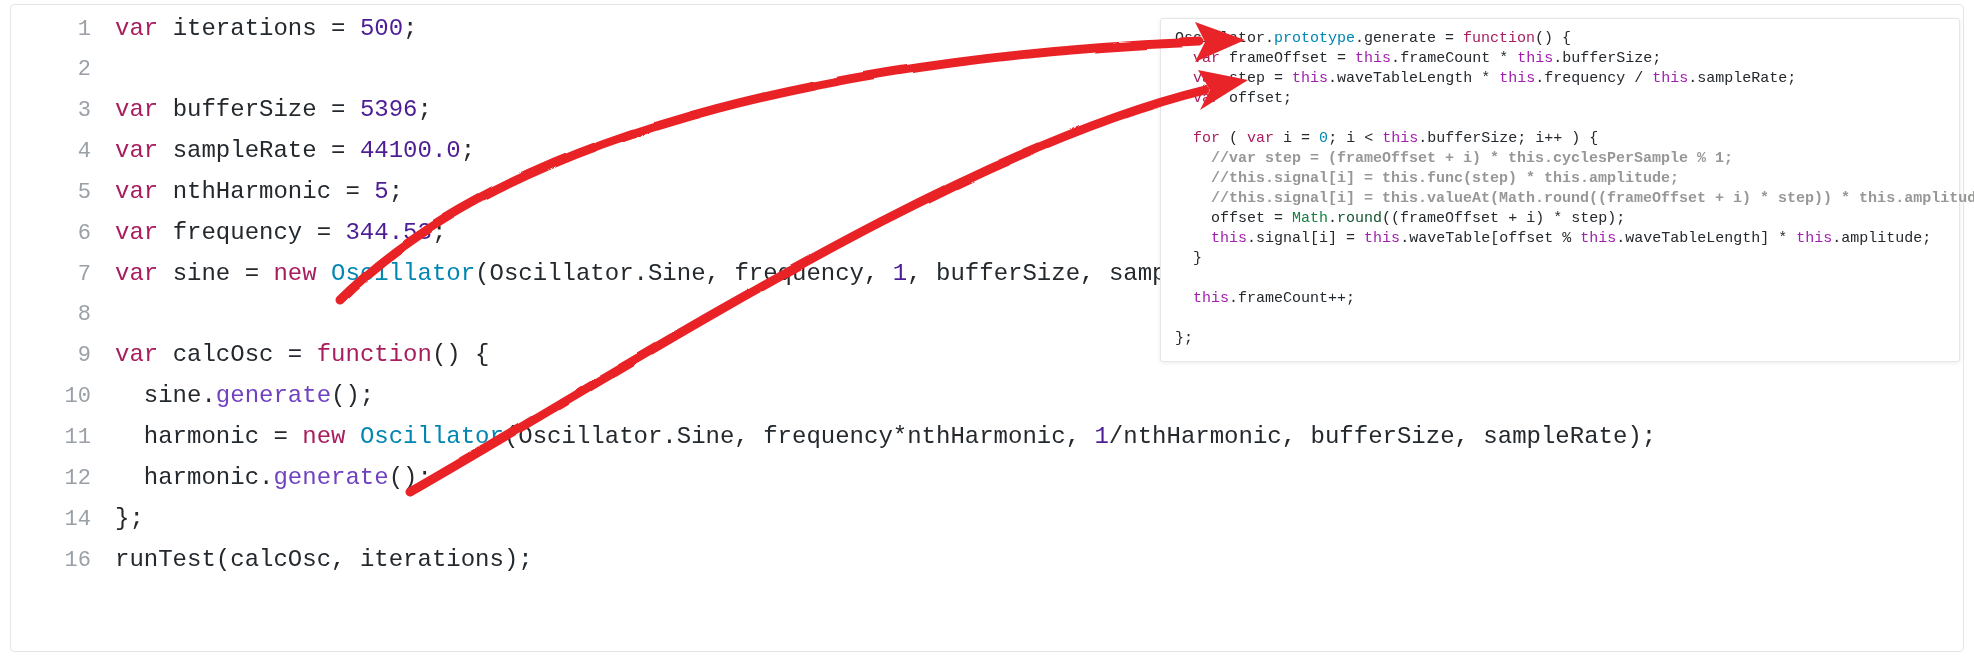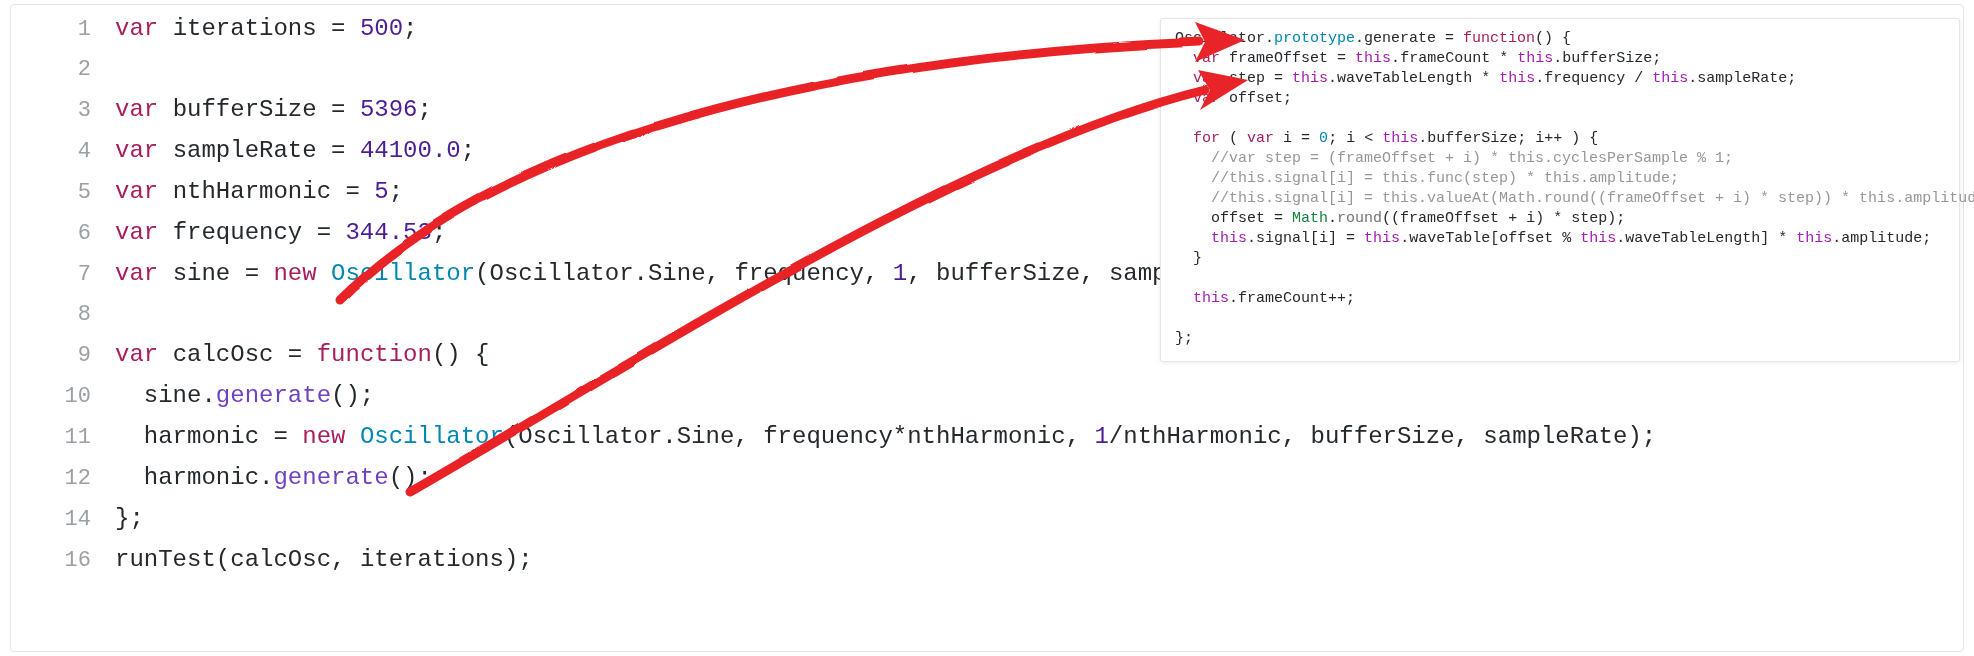--- a/index.html
+++ b/index.html
@@ -71,23 +71,23 @@
     padding: 10px 14px 12px 14px;
     font-size: 15px;
     line-height: 20px;
     box-sizing: border-box;
   }
   .inset .iline { white-space: pre; }
   .it-kw   { color: #a71d5d; }
   .it-this { color: #a21caf; }
   .it-num  { color: #0086b3; }
   .it-type { color: #15803d; }
-  .it-call { color: #737373; }
+  .it-call { color: #14532d; }
   .it-teal { color: #0086b3; }
-  .it-cmnt { color: #969896; }
+  .it-cmnt { color: #969896; font-weight: bold; }
   .it-punc { color: #24292e; }
   .it-prop { color: #24292e; }
 
   
   .annot {
     position: absolute;
     left: 0;
     top: 0;
     width: 1974px;
     height: 656px;

